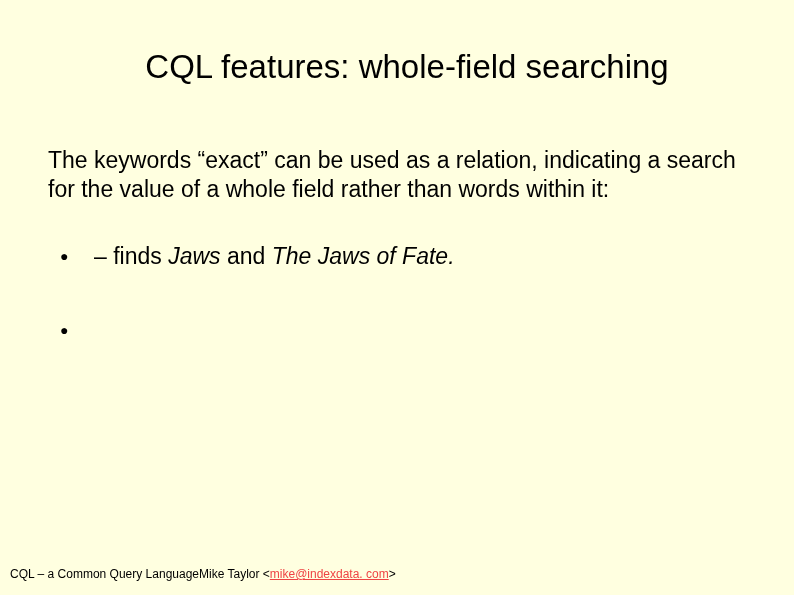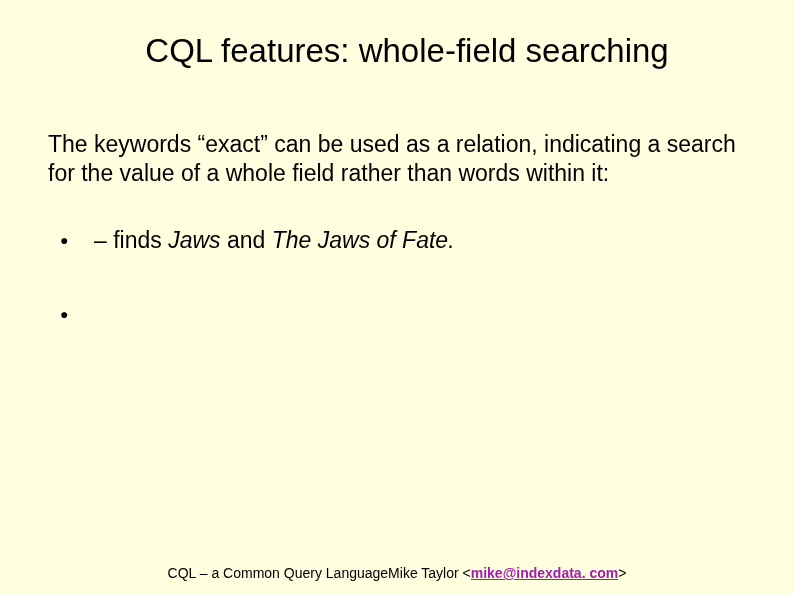--- a/index.html
+++ b/index.html
@@ -9,21 +9,21 @@
     background: #ffffe0;
     font-family: Arial, Helvetica, sans-serif;
     color: #000;
     position: relative;
     overflow: hidden;
   }
   .title {
     font-size: 33px;
     font-weight: normal;
     text-align: center;
-    padding-top: 32px;
+    padding-top: 48px;
     padding-bottom: 10px;
     margin-left: 60px;
     margin-right: 40px;
   }
   .content {
     padding: 50px 48px 0 48px;
     font-size: 23px;
     line-height: 1.25;
   }
   .intro {
@@ -48,30 +48,29 @@
     display: block;
     padding-left: 0;
     margin-top: 32px;
   }
   .italic { font-style: italic; }
   .footer {
     position: absolute;
     bottom: 14px;
     left: 10px;
     right: 10px;
-    font-size: 14px;
+    font-size: 12px;
     display: flex;
-    justify-content: center;
+    justify-content: flex-start;
     align-items: baseline;
     color: #000;
   }
   .footer a {
-    color: #a21caf;
+    color: #ef4444;
     text-decoration: underline;
-    font-weight: bold;
   }
 </style>
 </head>
 <body>
 
 <div class="title">CQL features: whole-field searching</div>
 
 <div class="content">
   <div class="intro">The keywords “exact” can be used as a relation, indicating a search for the value of a whole field rather than words within it:</div>
 

